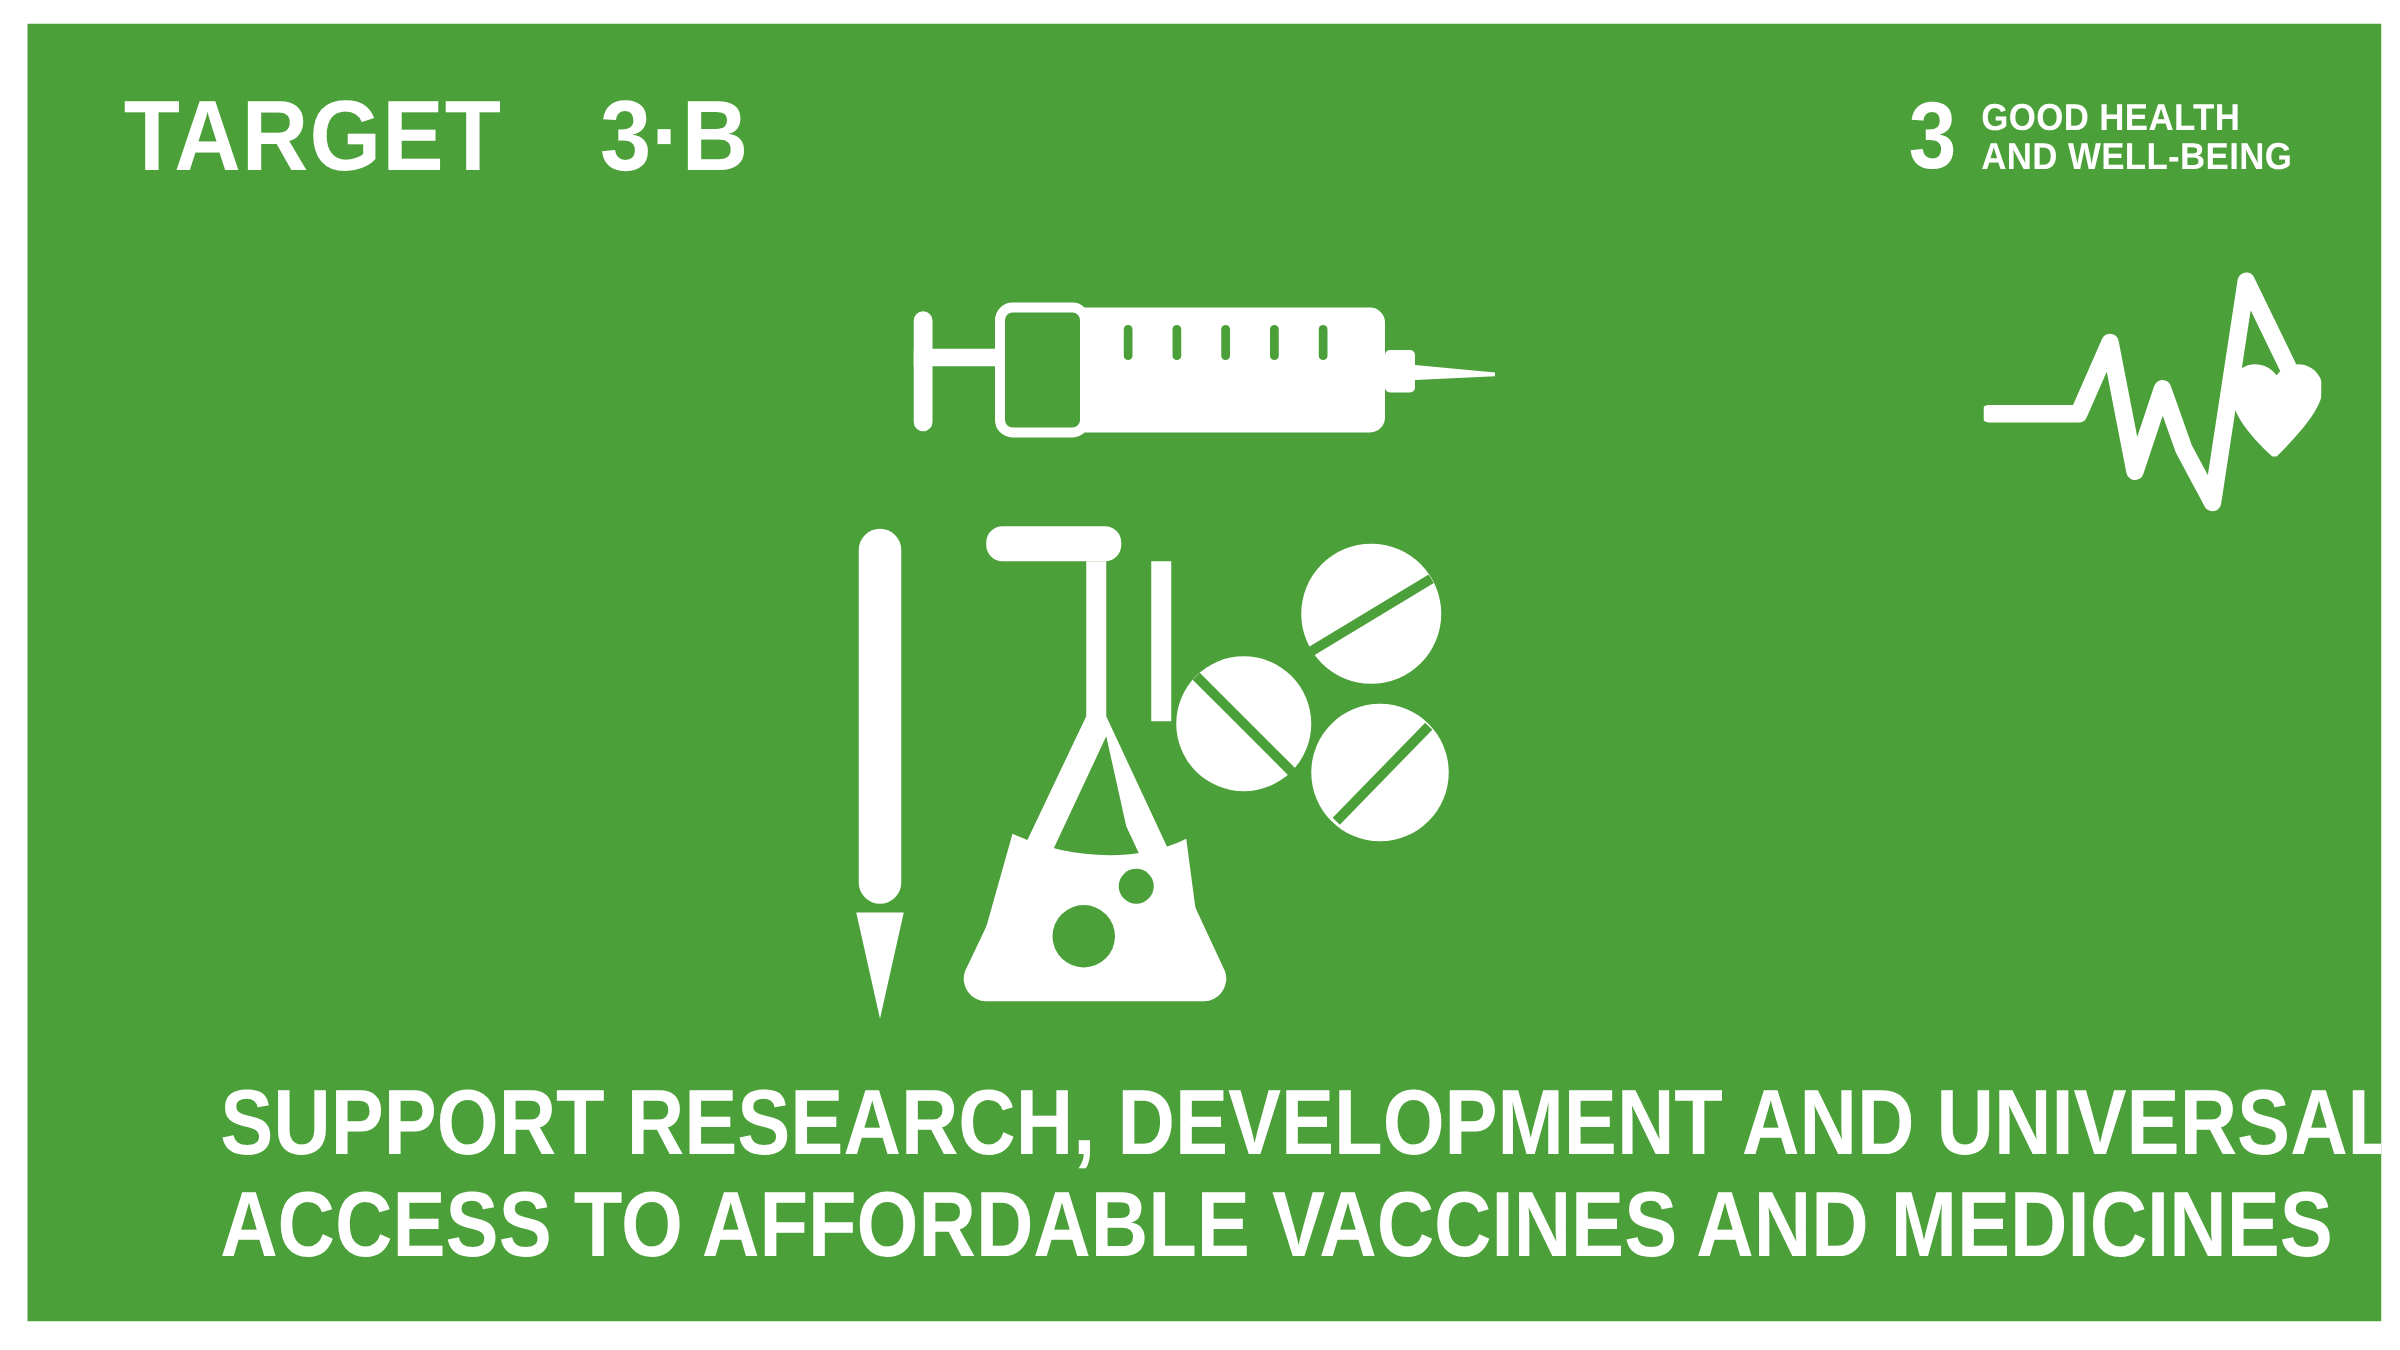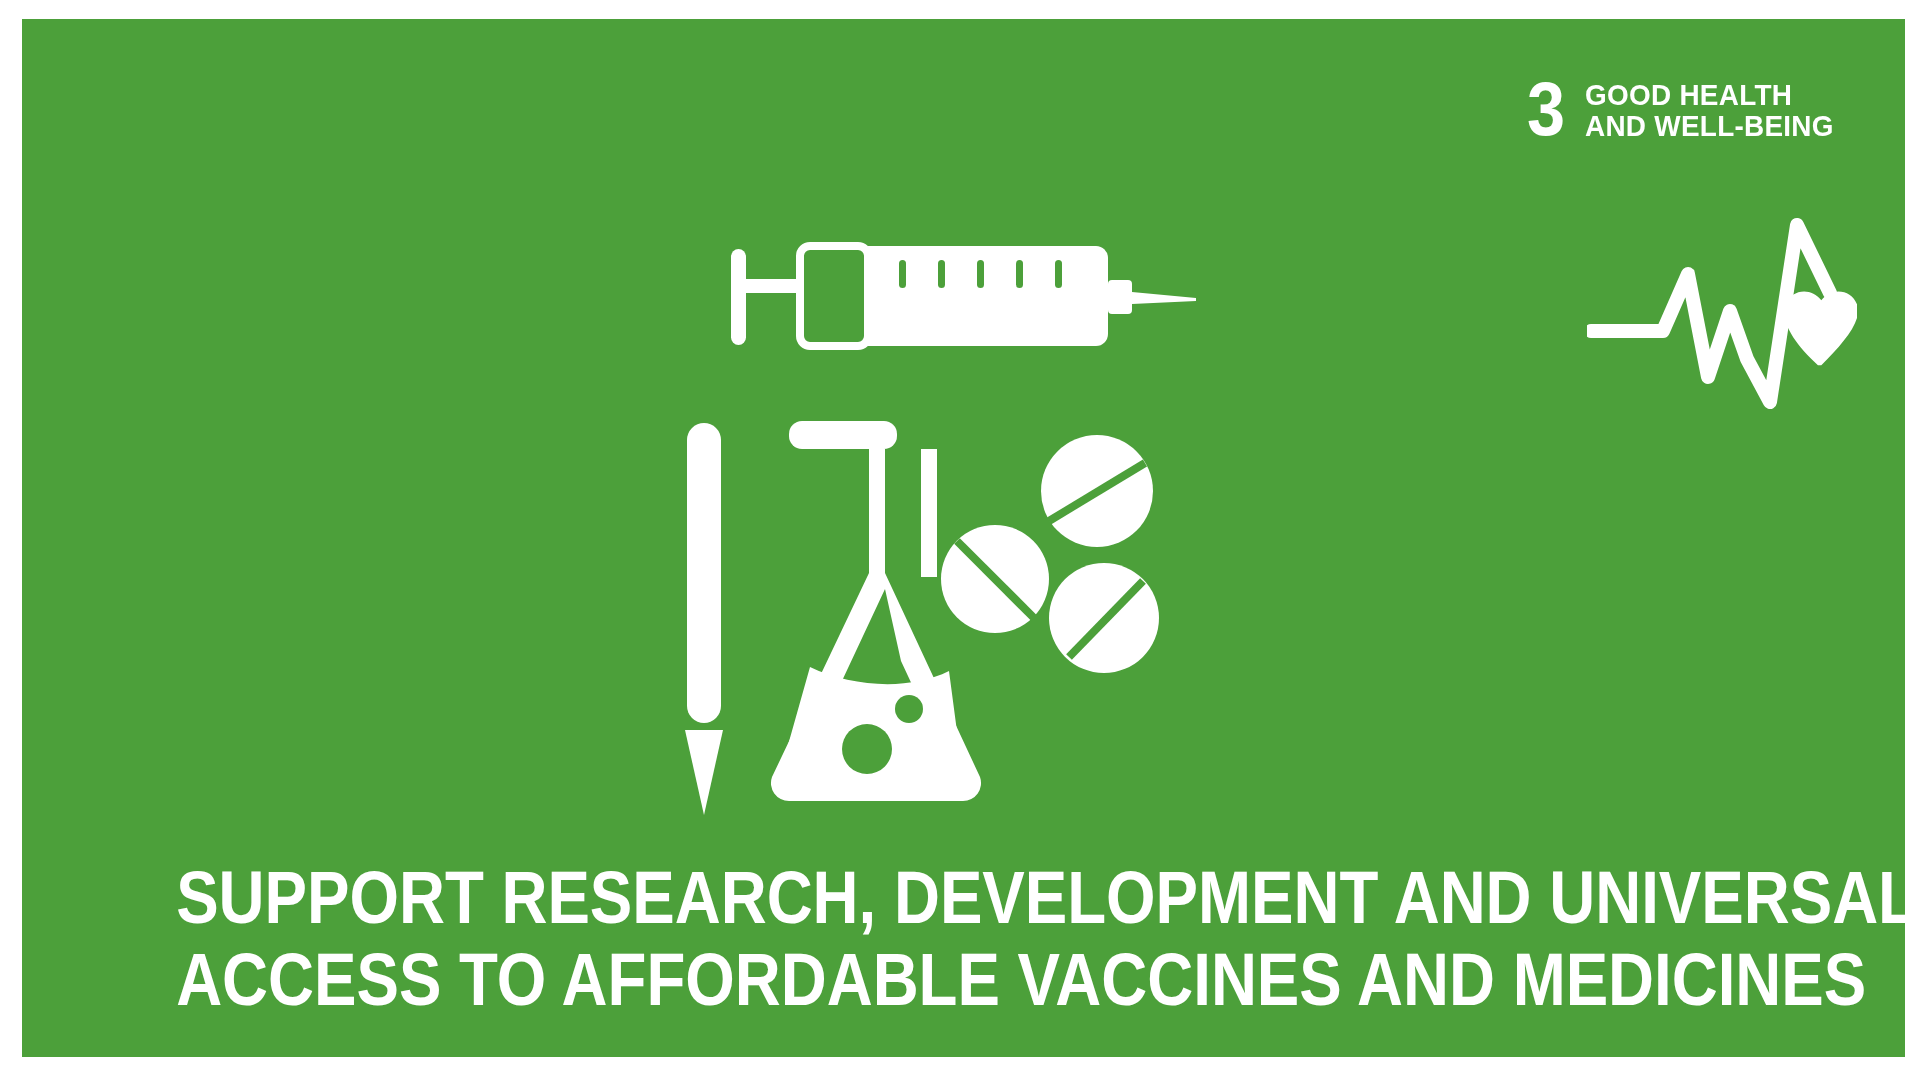--- a/index.html
+++ b/index.html
@@ -141,20 +141,24 @@
     color: #ffffff;
     white-space: nowrap;
     transform: scaleX(0.86);
   }
 </style>
 </head>
 <body>
 
 <div class="card-frame">
 
+  <div class="target-header">
+    <span class="target-word">TARGET</span>
+    <span class="target-number">3·B</span>
+  </div>
 
   <div class="goal-badge">
     <span class="goal-number">3</span>
     <span class="goal-title">
       <span class="goal-title-line">GOOD HEALTH</span>
       <span class="goal-title-line">AND WELL-BEING</span>
     </span>
   </div>
 
   <svg class="pulse-icon" viewBox="0 0 270 205">

